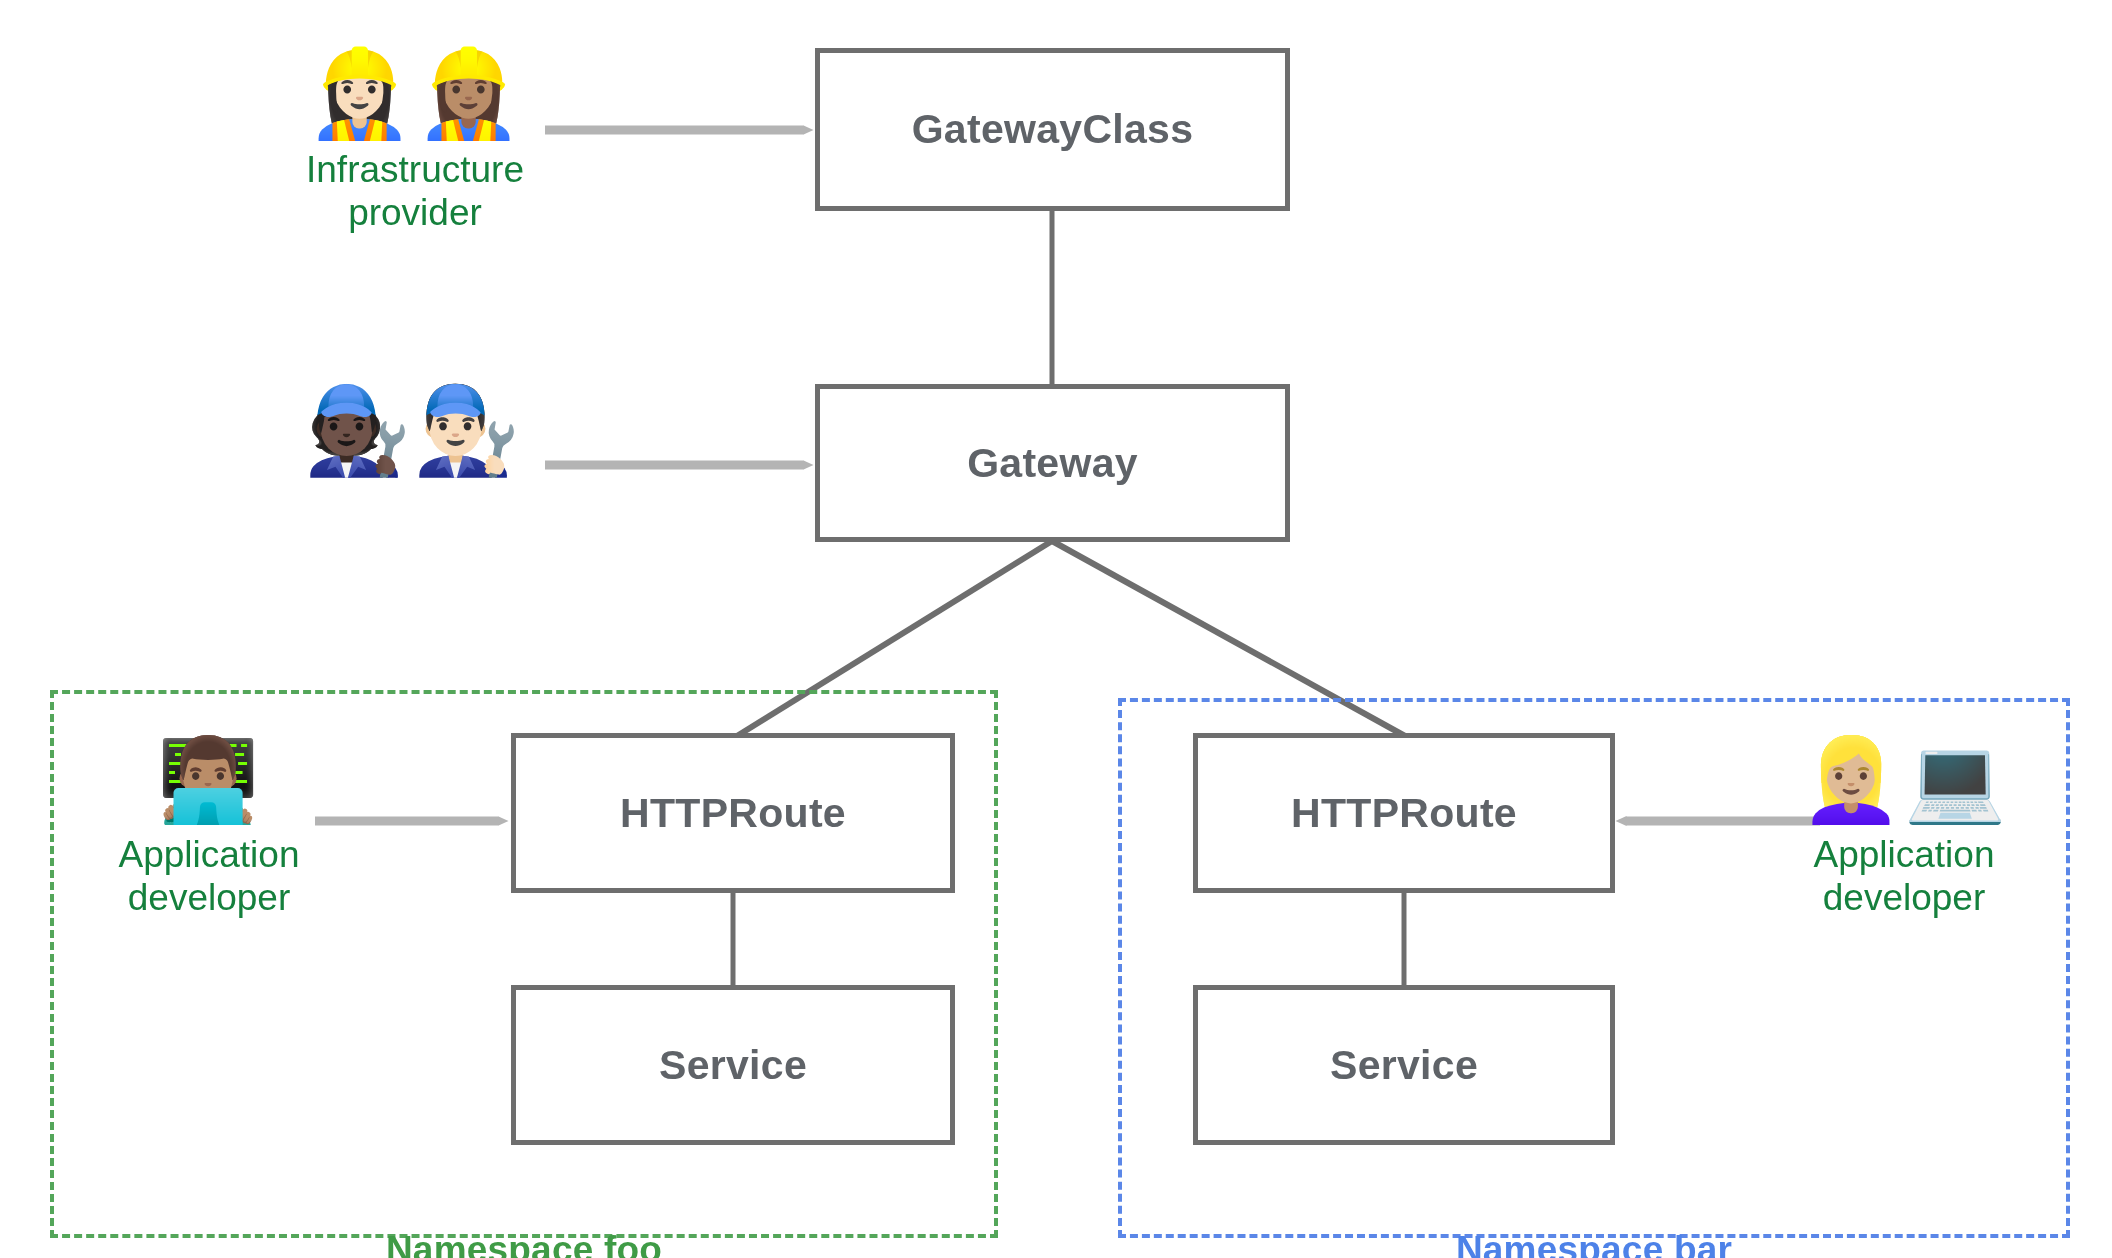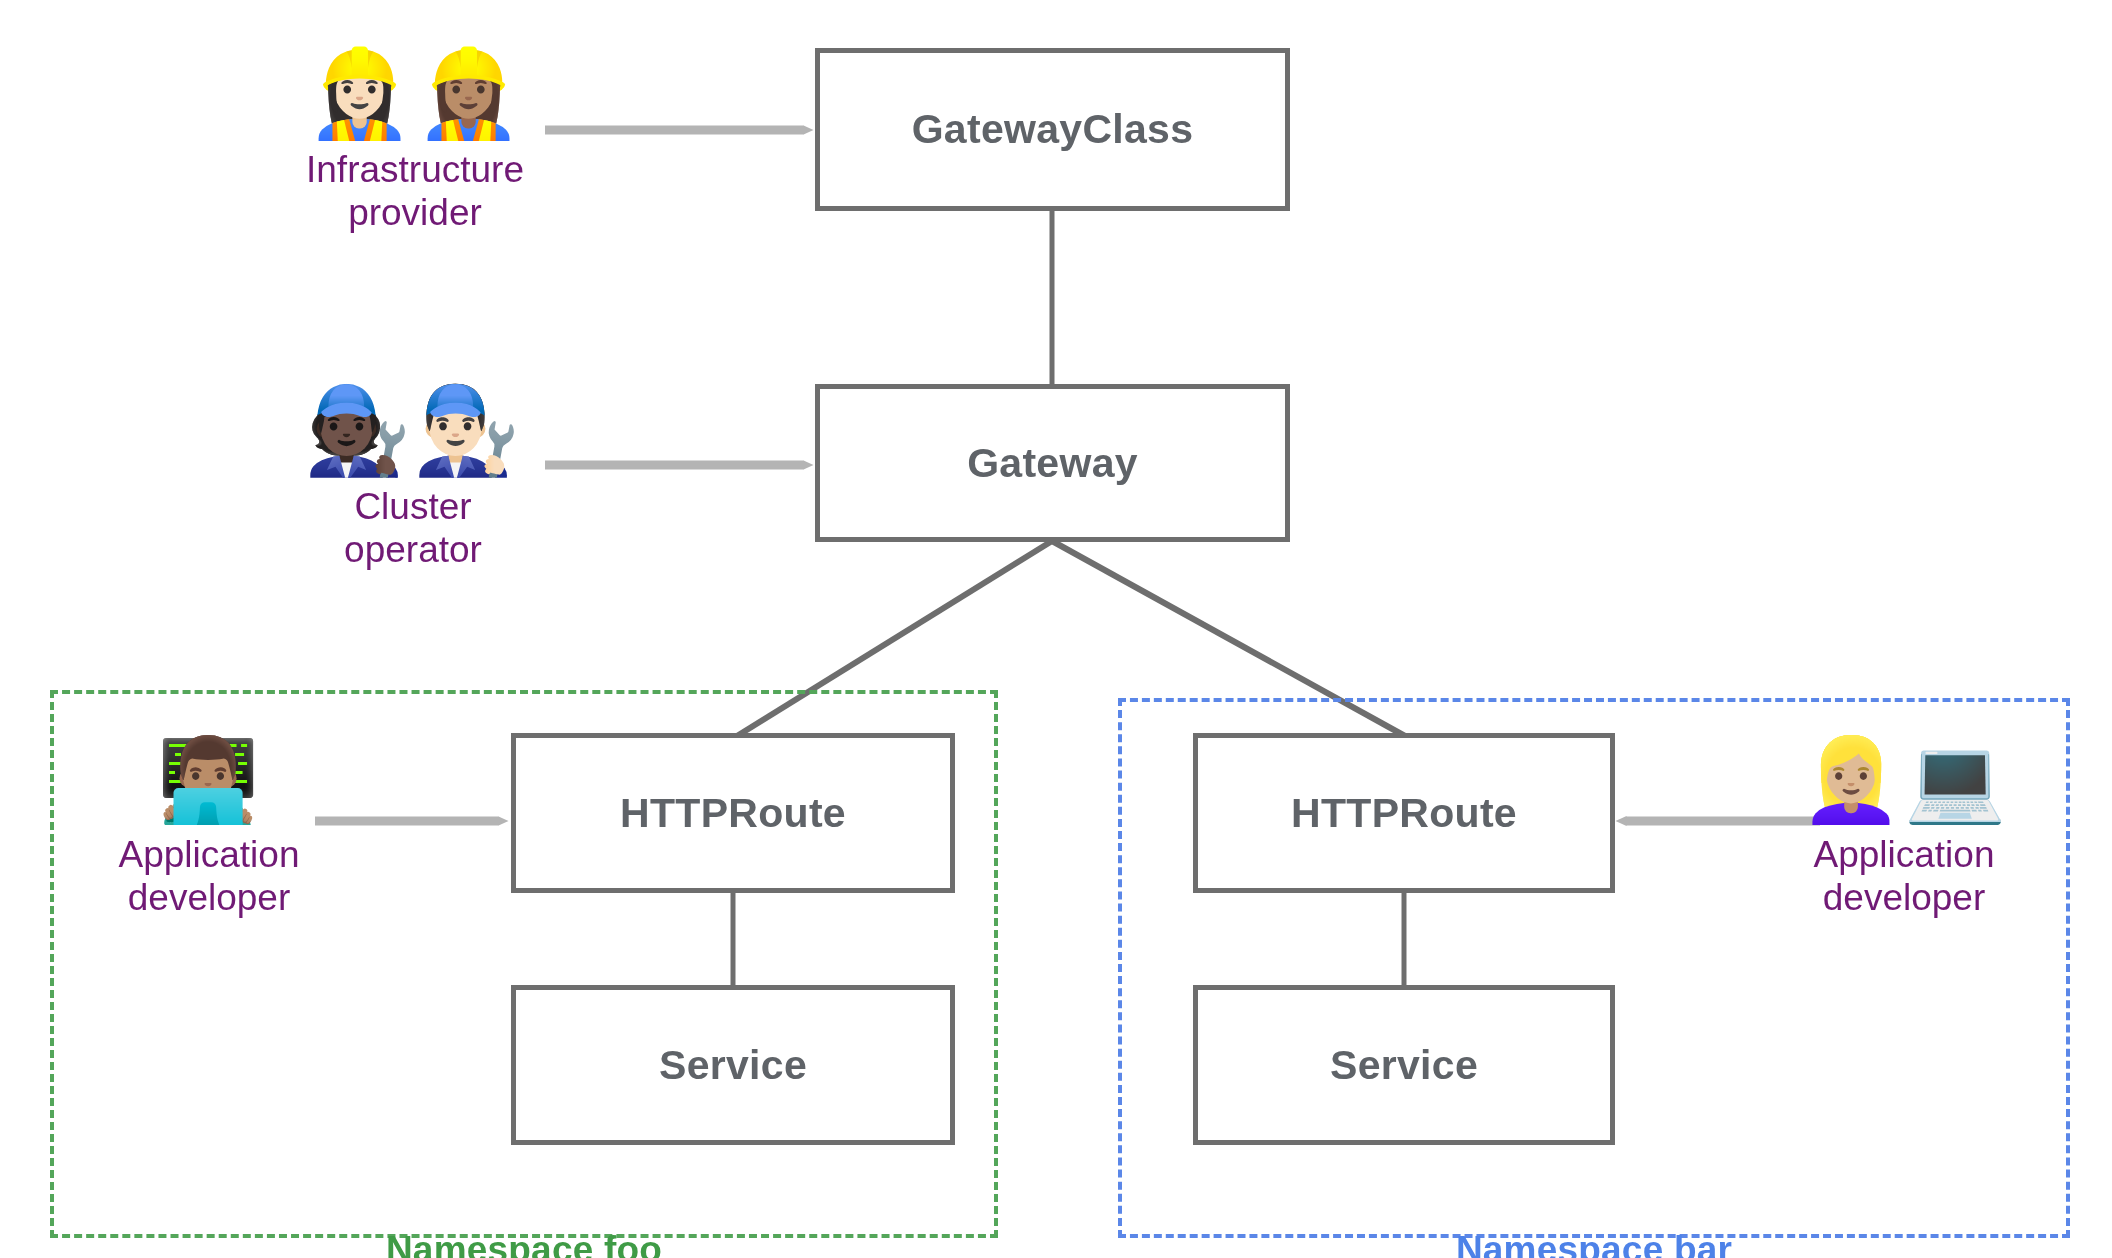--- a/index.html
+++ b/index.html
@@ -81,21 +81,21 @@
     font-size: 86px;
     line-height: 1.06;
     white-space: nowrap;
     letter-spacing: 2px;
   }
   .persona-emoji.small { font-size: 82px; }
   .persona-name {
     margin-top: 10px;
     font-size: 37px;
     line-height: 1.16;
-    color: #701a75;
+    color: #15803d;
     text-align: center;
     white-space: pre-line;
   }
 </style>
 </head>
 <body>
 
 <div id="canvas">
 
   <svg id="wires" viewBox="0 0 2112 1258" width="2112" height="1258" xmlns="http://www.w3.org/2000/svg">
@@ -158,22 +158,20 @@
   </div>
 
   <div class="persona" style="left:270px; top:48px; width:290px;">
     <div class="persona-emoji">👷🏻‍♀️👷🏽‍♀️</div>
     <div class="persona-name">Infrastructure
 provider</div>
   </div>
 
   <div class="persona" style="left:268px; top:385px; width:290px;">
     <div class="persona-emoji">🧑🏿‍🔧👨🏻‍🔧</div>
-    <div class="persona-name">Cluster
-operator</div>
   </div>
 
   <div class="persona" style="left:95px; top:737px; width:228px;">
     <div class="persona-emoji small">👨🏽‍💻</div>
     <div class="persona-name">Application
 developer</div>
   </div>
 
   <div class="persona" style="left:1790px; top:737px; width:228px;">
     <div class="persona-emoji small">👱🏼‍♀️💻</div>

